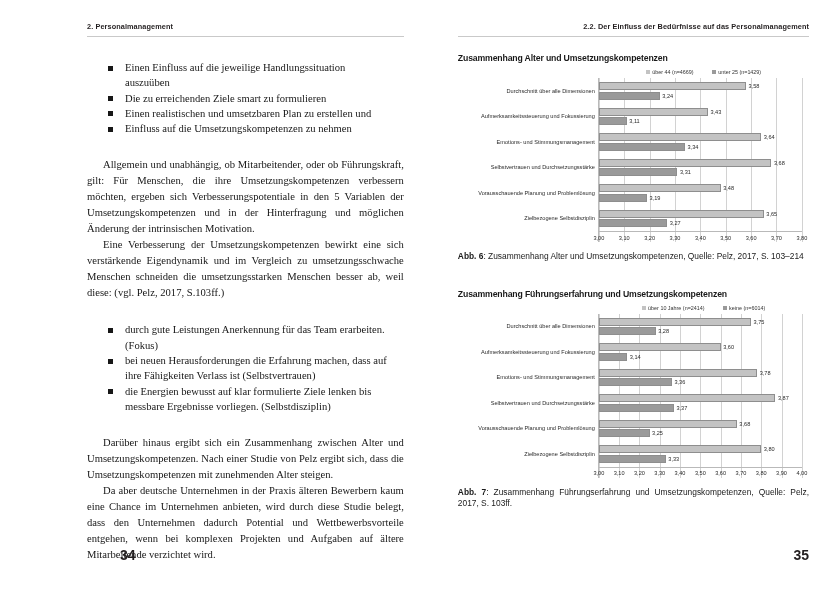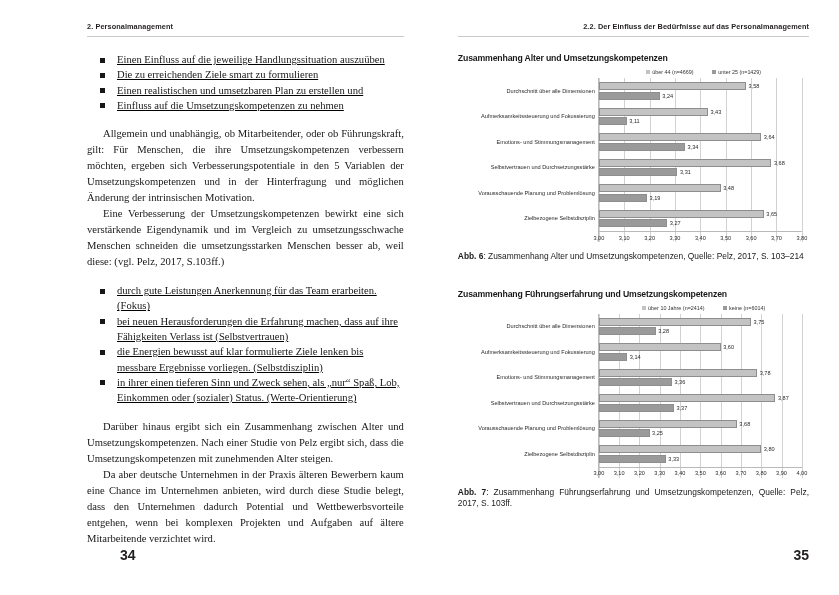--- a/index.html
+++ b/index.html
@@ -29,21 +29,21 @@
   
   .body {
     font-size: 10.6px;
     line-height: 16px;
     color: #171717;
     text-align: justify;
     -webkit-hyphens: none; hyphens: none;
   }
   .body p { text-indent: 16px; margin: 0; }
 
-  ul.bullets { list-style: none; margin: 4px; padding: 0; text-decoration: underline; }
+  ul.bullets { list-style: none; margin: 12px; padding: 0; }
   ul.bullets li {
     position: relative;
     padding-left: 26px;
     font-size: 10.6px;
     line-height: 15.3px;
     color: #171717;
     margin: 0;
   }
   ul.bullets li::before {
     content: "";
@@ -155,21 +155,20 @@
       <p>Allgemein und unabhängig, ob Mitarbeitender, oder ob Führungskraft, gilt: Für Menschen, die ihre Umsetzungskompetenzen verbessern möchten, ergeben sich Verbesserungspotentiale in den 5 Variablen der Umsetzungskompetenzen und in der Hinterfragung und möglichen Änderung der intrinsischen Motivation.</p>
       <p>Eine Verbesserung der Umsetzungskompetenzen bewirkt eine sich verstärkende Eigendynamik und im Vergleich zu umsetzungsschwache Menschen schneiden die umsetzungsstarken Menschen besser ab, weil diese: (vgl. Pelz, 2017, S.103ff.)</p>
     </div>
 
     <div class="gap-sm"></div>
 
     <ul class="bullets">
       <li>durch gute Leistungen Anerkennung für das Team erarbeiten. (Fokus)</li>
       <li>bei neuen Herausforderungen die Erfahrung machen, dass auf ihre Fähigkeiten Verlass ist (Selbstvertrauen)</li>
       <li>die Energien bewusst auf klar formulierte Ziele lenken bis messbare Ergebnisse vorliegen. (Selbstdisziplin)</li>
-      <li>in ihrer einen tieferen Sinn und Zweck sehen, als „nur“ Spaß, Lob, Einkommen oder (sozialer) Status. (Werte-Orientierung)</li>
     </ul>
 
     <div class="gap-sm"></div>
 
     <div class="body">
       <p>Darüber hinaus ergibt sich ein Zusammenhang zwischen Alter und Umsetzungskompetenzen. Nach einer Studie von Pelz ergibt sich, dass die Umsetzungskompetenzen mit zunehmenden Alter steigen.</p>
       <p>Da aber deutsche Unternehmen in der Praxis älteren Bewerbern kaum eine Chance im Unternehmen anbieten, wird durch diese Studie belegt, dass den Unternehmen dadurch Potential und Wettbewerbsvorteile entgehen, wenn bei komplexen Projekten und Aufgaben auf ältere Mitarbeitende verzichtet wird.</p>
     </div>
 
     <div class="folio l">34</div>

